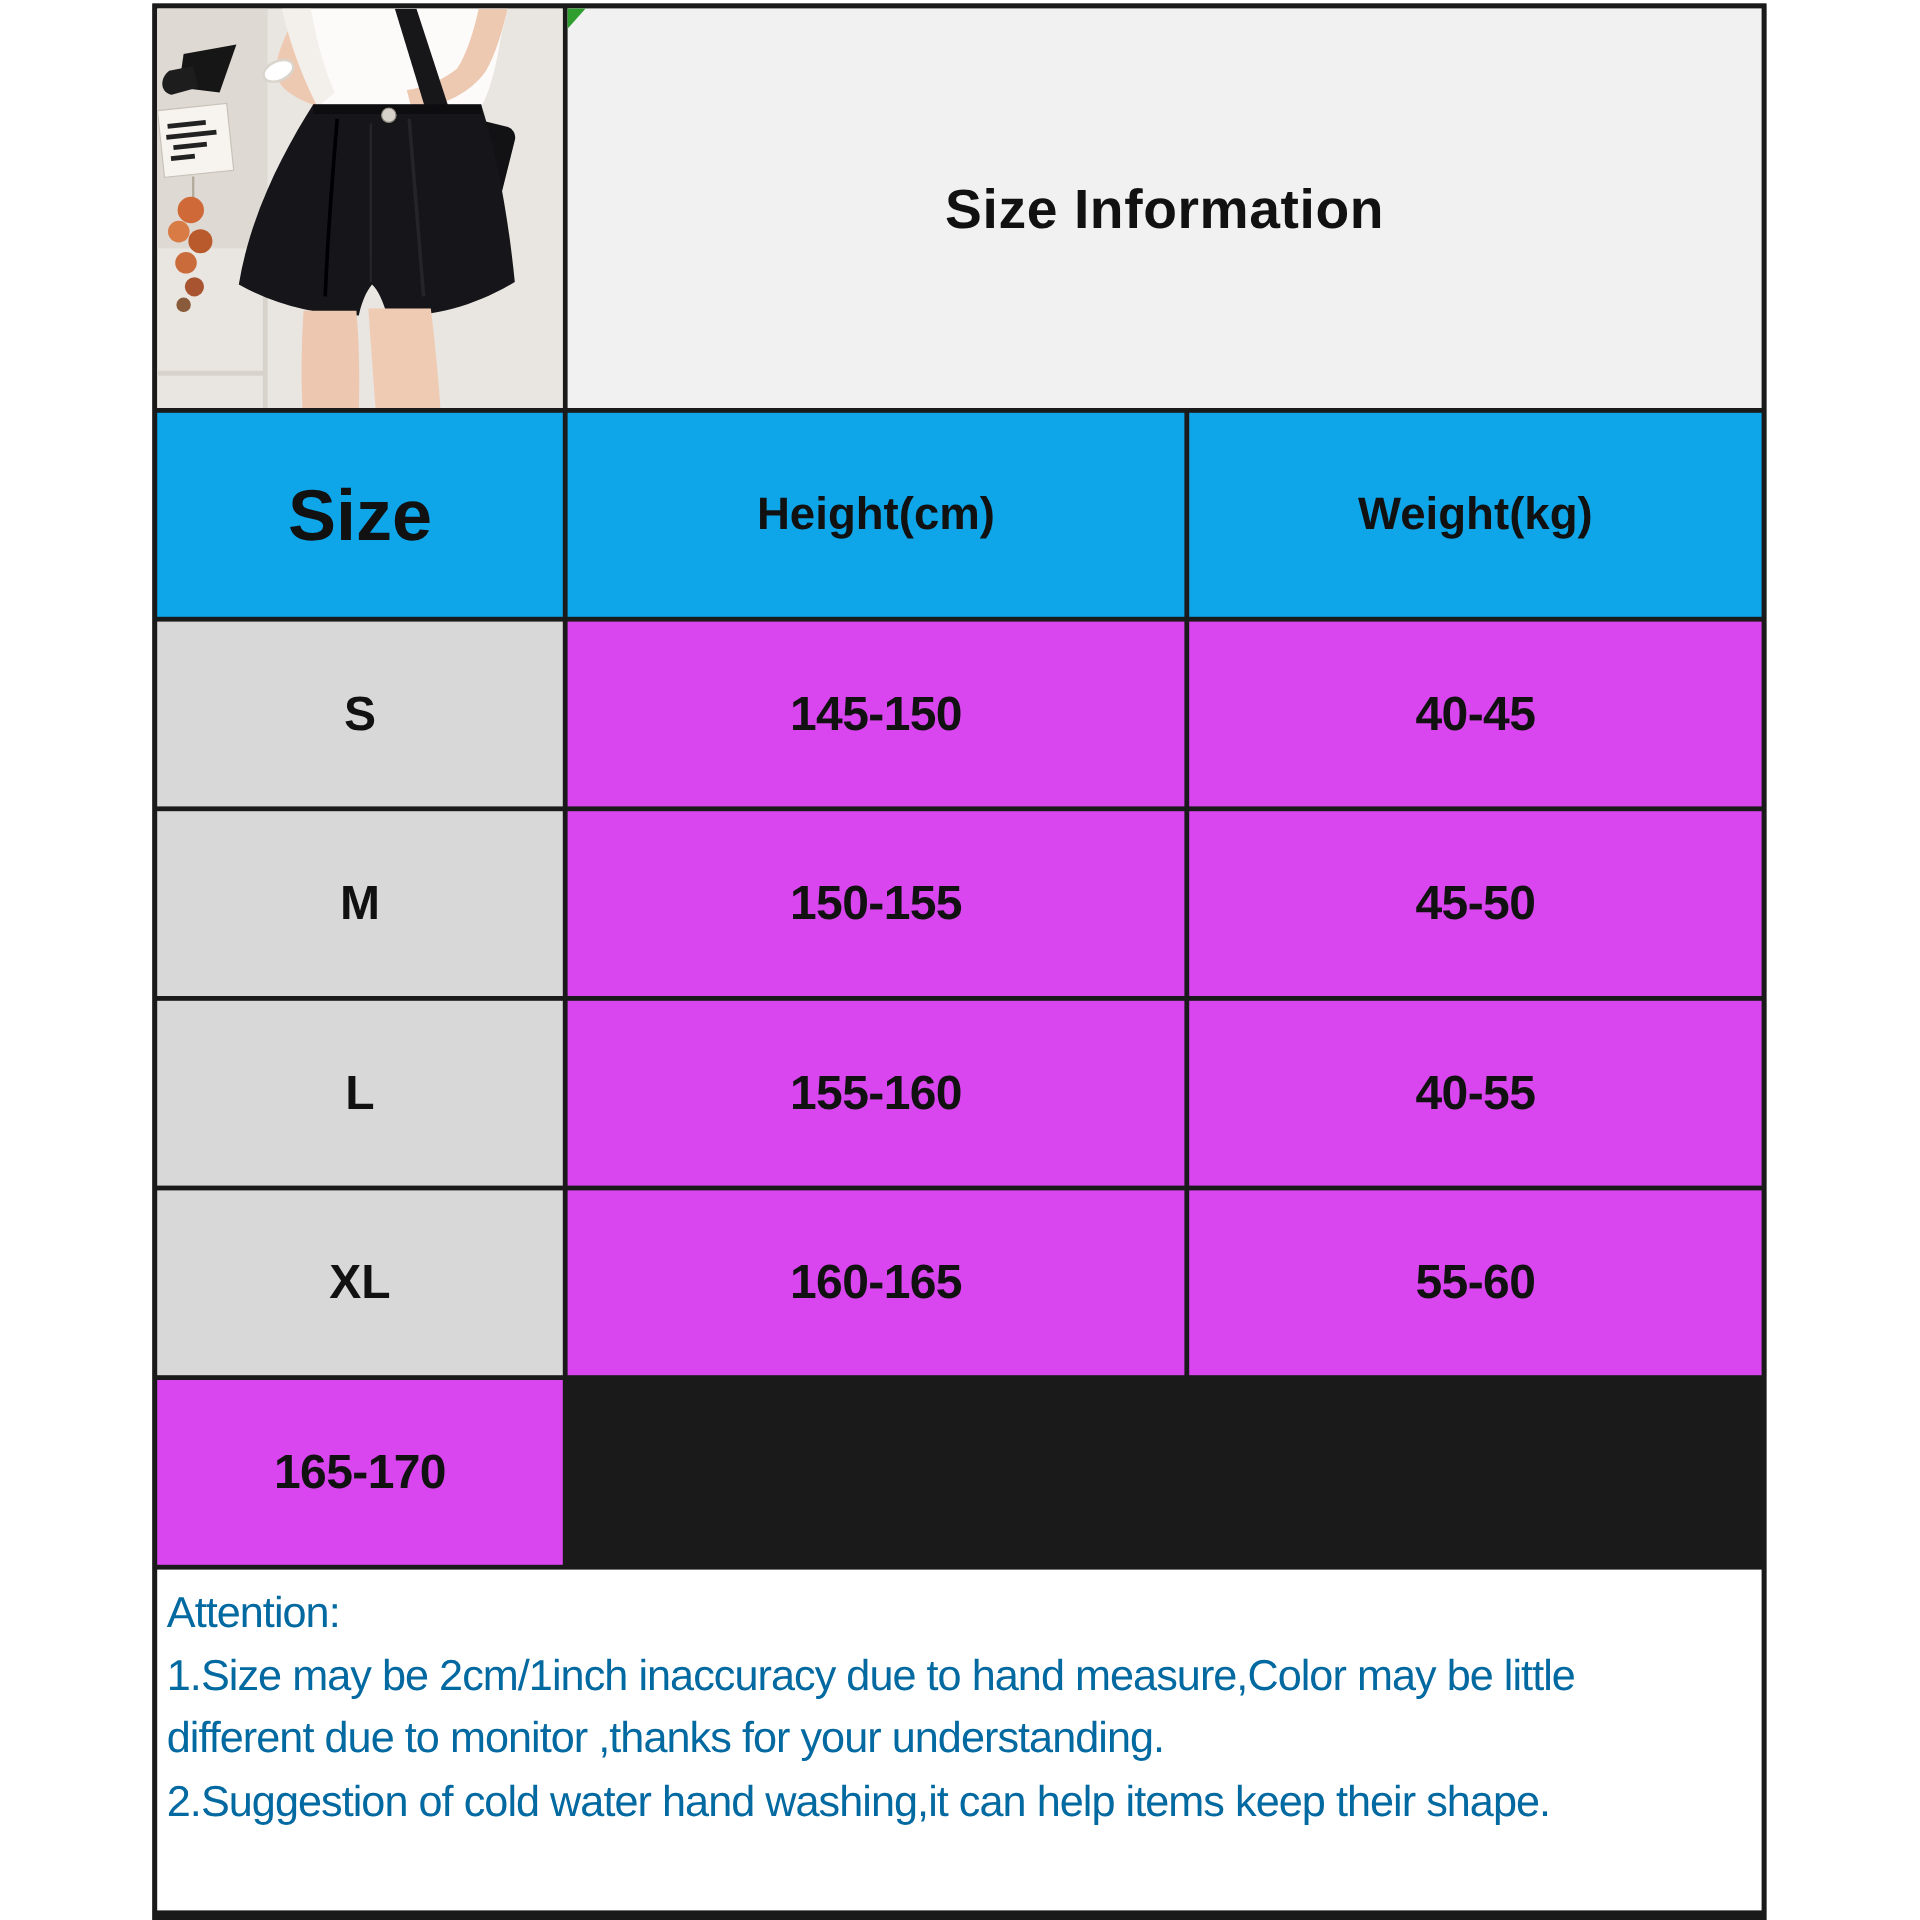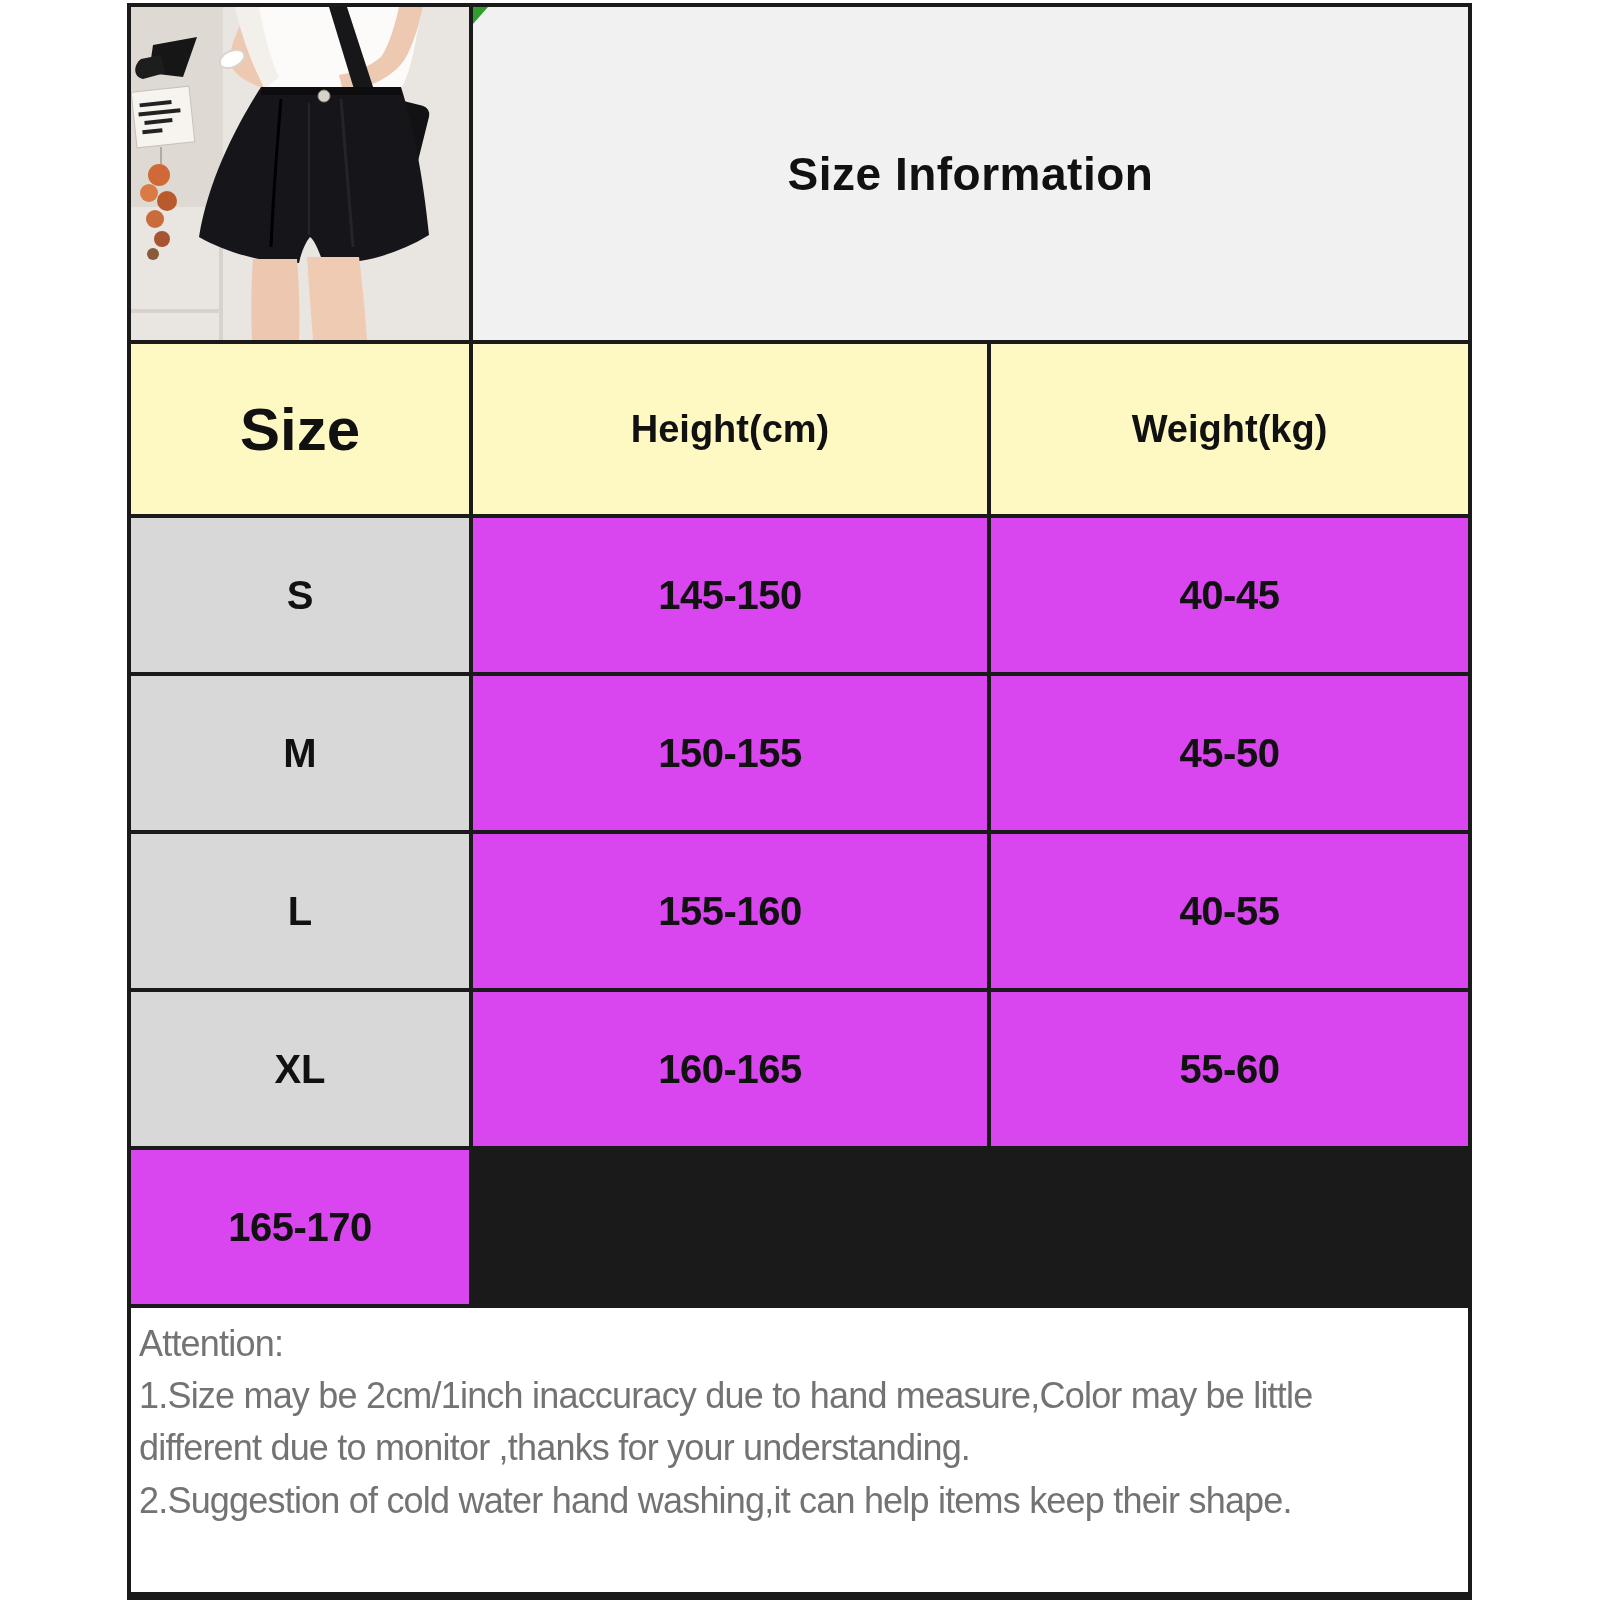--- a/index.html
+++ b/index.html
@@ -28,33 +28,33 @@
     box-sizing:border-box;
     color:#111;
   }
   .photo-cell{background:#e9e5e0;overflow:hidden;padding:0;}
   .photo-cell svg{display:block;width:100%;height:100%;}
   .title-cell{
     grid-column:2/4;
     background:#f1f1f1;
     font-size:46px;font-weight:bold;letter-spacing:0.5px;
   }
-  .hdr{background:#fef9c3;font-weight:bold;font-size:38px;}
+  .hdr{background:#0ea5e9;font-weight:bold;font-size:38px;}
   .hdr.size-hdr{font-size:60px;}
   .size-col{background:#d8d8d8;font-weight:bold;font-size:40px;}
   .data-cell{background:#d946ef;font-size:40px;font-weight:600;letter-spacing:-0.5px;}
   .attention{
     grid-column:1/4;
     background:#ffffff;
     display:block;
     padding:10px 30px 10px 8px;
     font-size:36px;
     letter-spacing:-0.8px;
     line-height:1.45;
-    color:#737373;
+    color:#0369a1;
   }
   .attention .note{margin:0;}
   .green-flag{
     position:absolute;
     left:342px;top:0;
     width:0;height:0;
     border-top:17px solid #2f9e2f;
     border-right:15px solid transparent;
   }
 </style>

